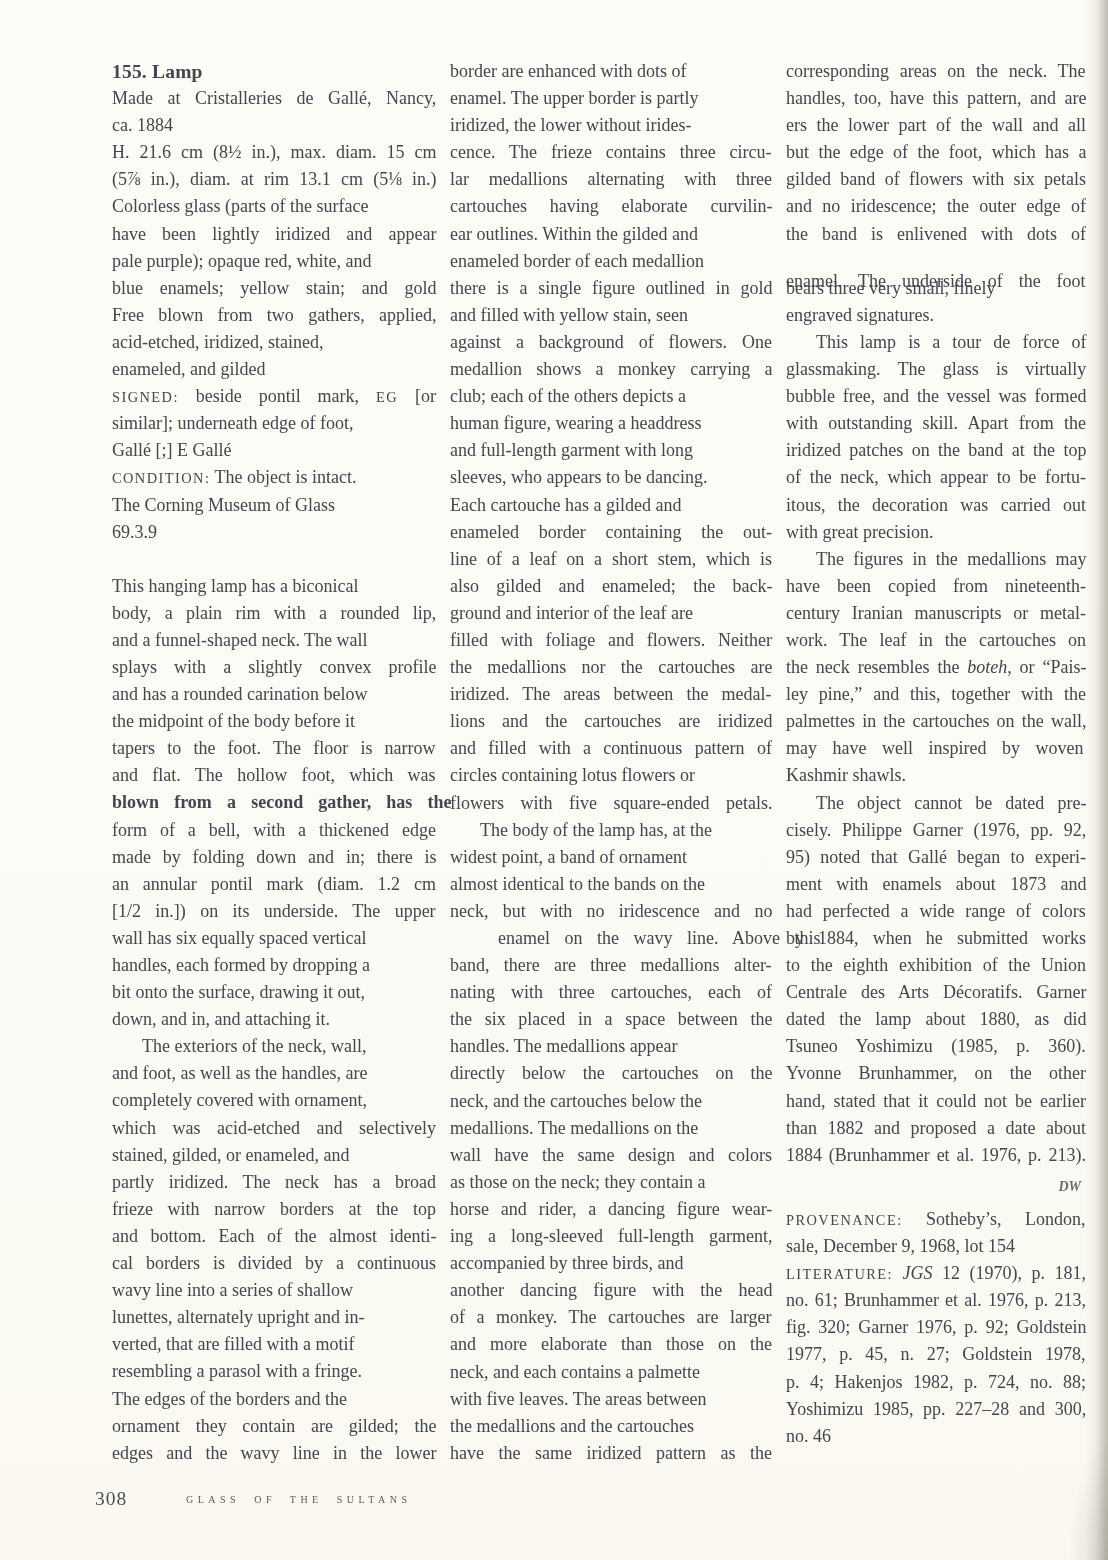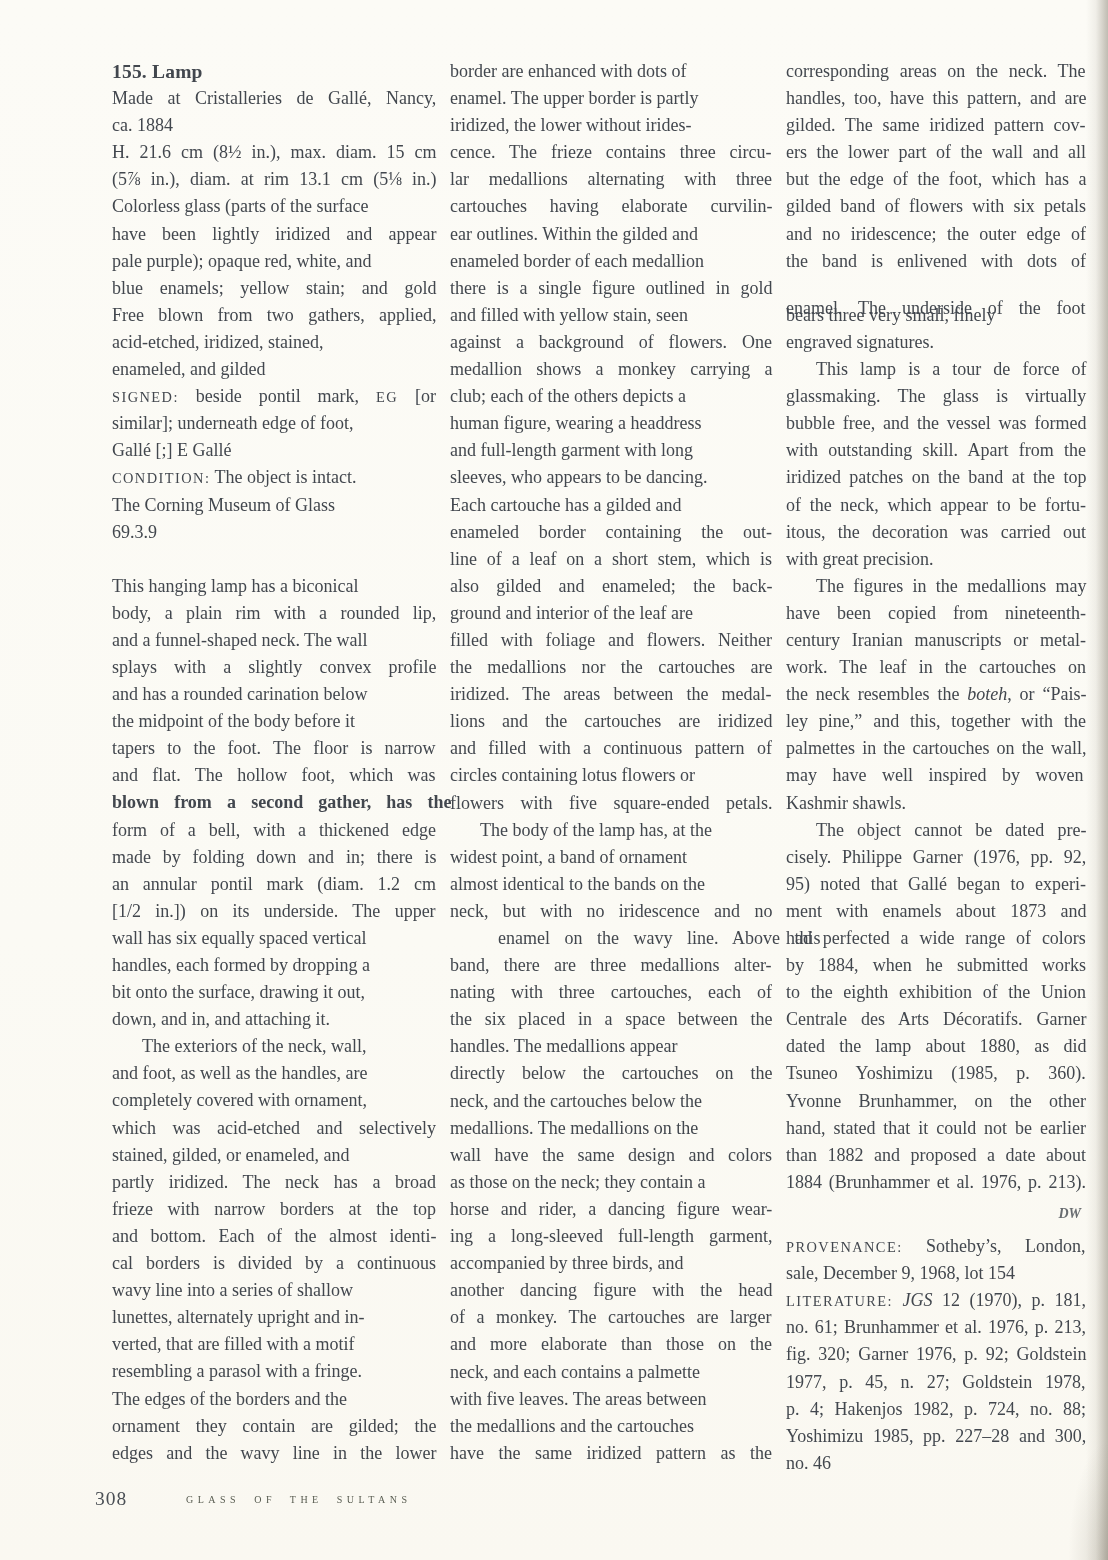--- a/index.html
+++ b/index.html
@@ -163,21 +163,20 @@
         <div class="line"><span class="li">neck, and each contains a palmette</span></div>
         <div class="line"><span class="li">with five leaves. The areas between</span></div>
         <div class="line"><span class="li">the medallions and the cartouches</span></div>
         <div class="line"><span class="li" style="word-spacing: 10px;">have the same iridized pattern as the</span></div>
       </div>
     </div>
   <div class="col col3">
       <div class="block plain">
         <div class="line"><span class="li" style="word-spacing: 6.2px;">corresponding areas on the neck. The</span></div>
         <div class="line"><span class="li" style="word-spacing: 4px;">handles, too, have this pattern, and are</span></div>
-        <div class="line"><span class="li" style="word-spacing: 5.2px;">gilded. The same iridized pattern cov-</span></div>
         <div class="line"><span class="li" style="word-spacing: 5px;">ers the lower part of the wall and all</span></div>
         <div class="line"><span class="li" style="word-spacing: 4.875px;">but the edge of the foot, which has a</span></div>
         <div class="line"><span class="li" style="word-spacing: 4.83333px;">gilded band of flowers with six petals</span></div>
         <div class="line"><span class="li" style="word-spacing: 5.83333px;">and no iridescence; the outer edge of</span></div>
         <div class="line"><span class="li" style="word-spacing: 9.5px;">the band is enlivened with dots of</span></div>
         <div class="line"><span class="li" style="word-spacing: 11.4px; margin-top: 20px;">enamel. The underside of the foot</span></div>
         <div class="line"><span class="li">bears three very small, finely</span></div>
         <div class="line"><span class="li">engraved signatures.</span></div>
       </div>
       <div class="block indent">

